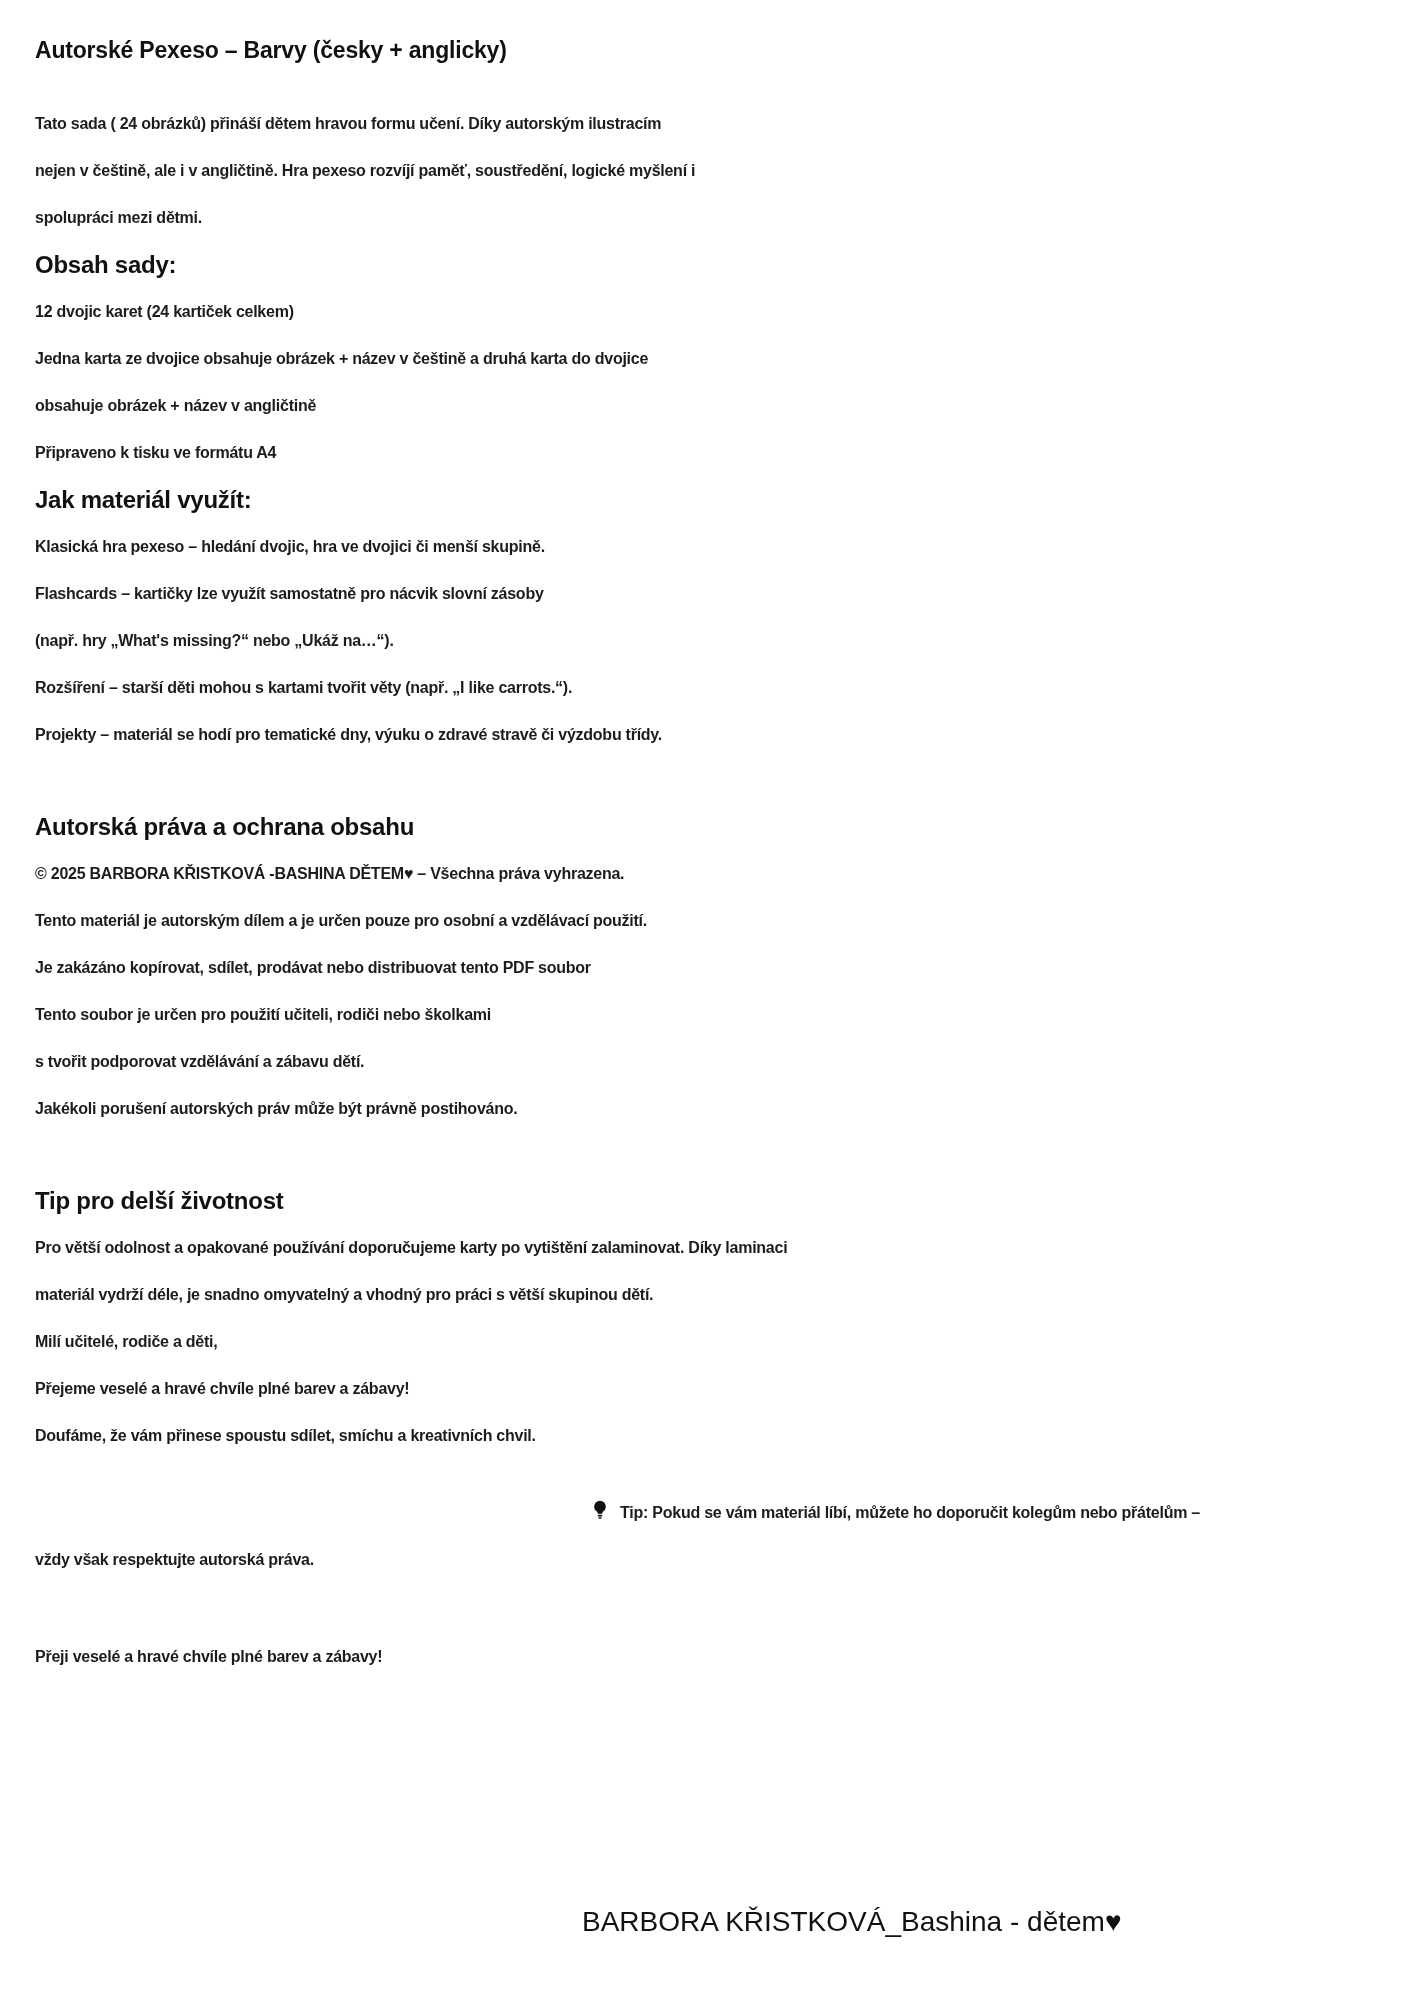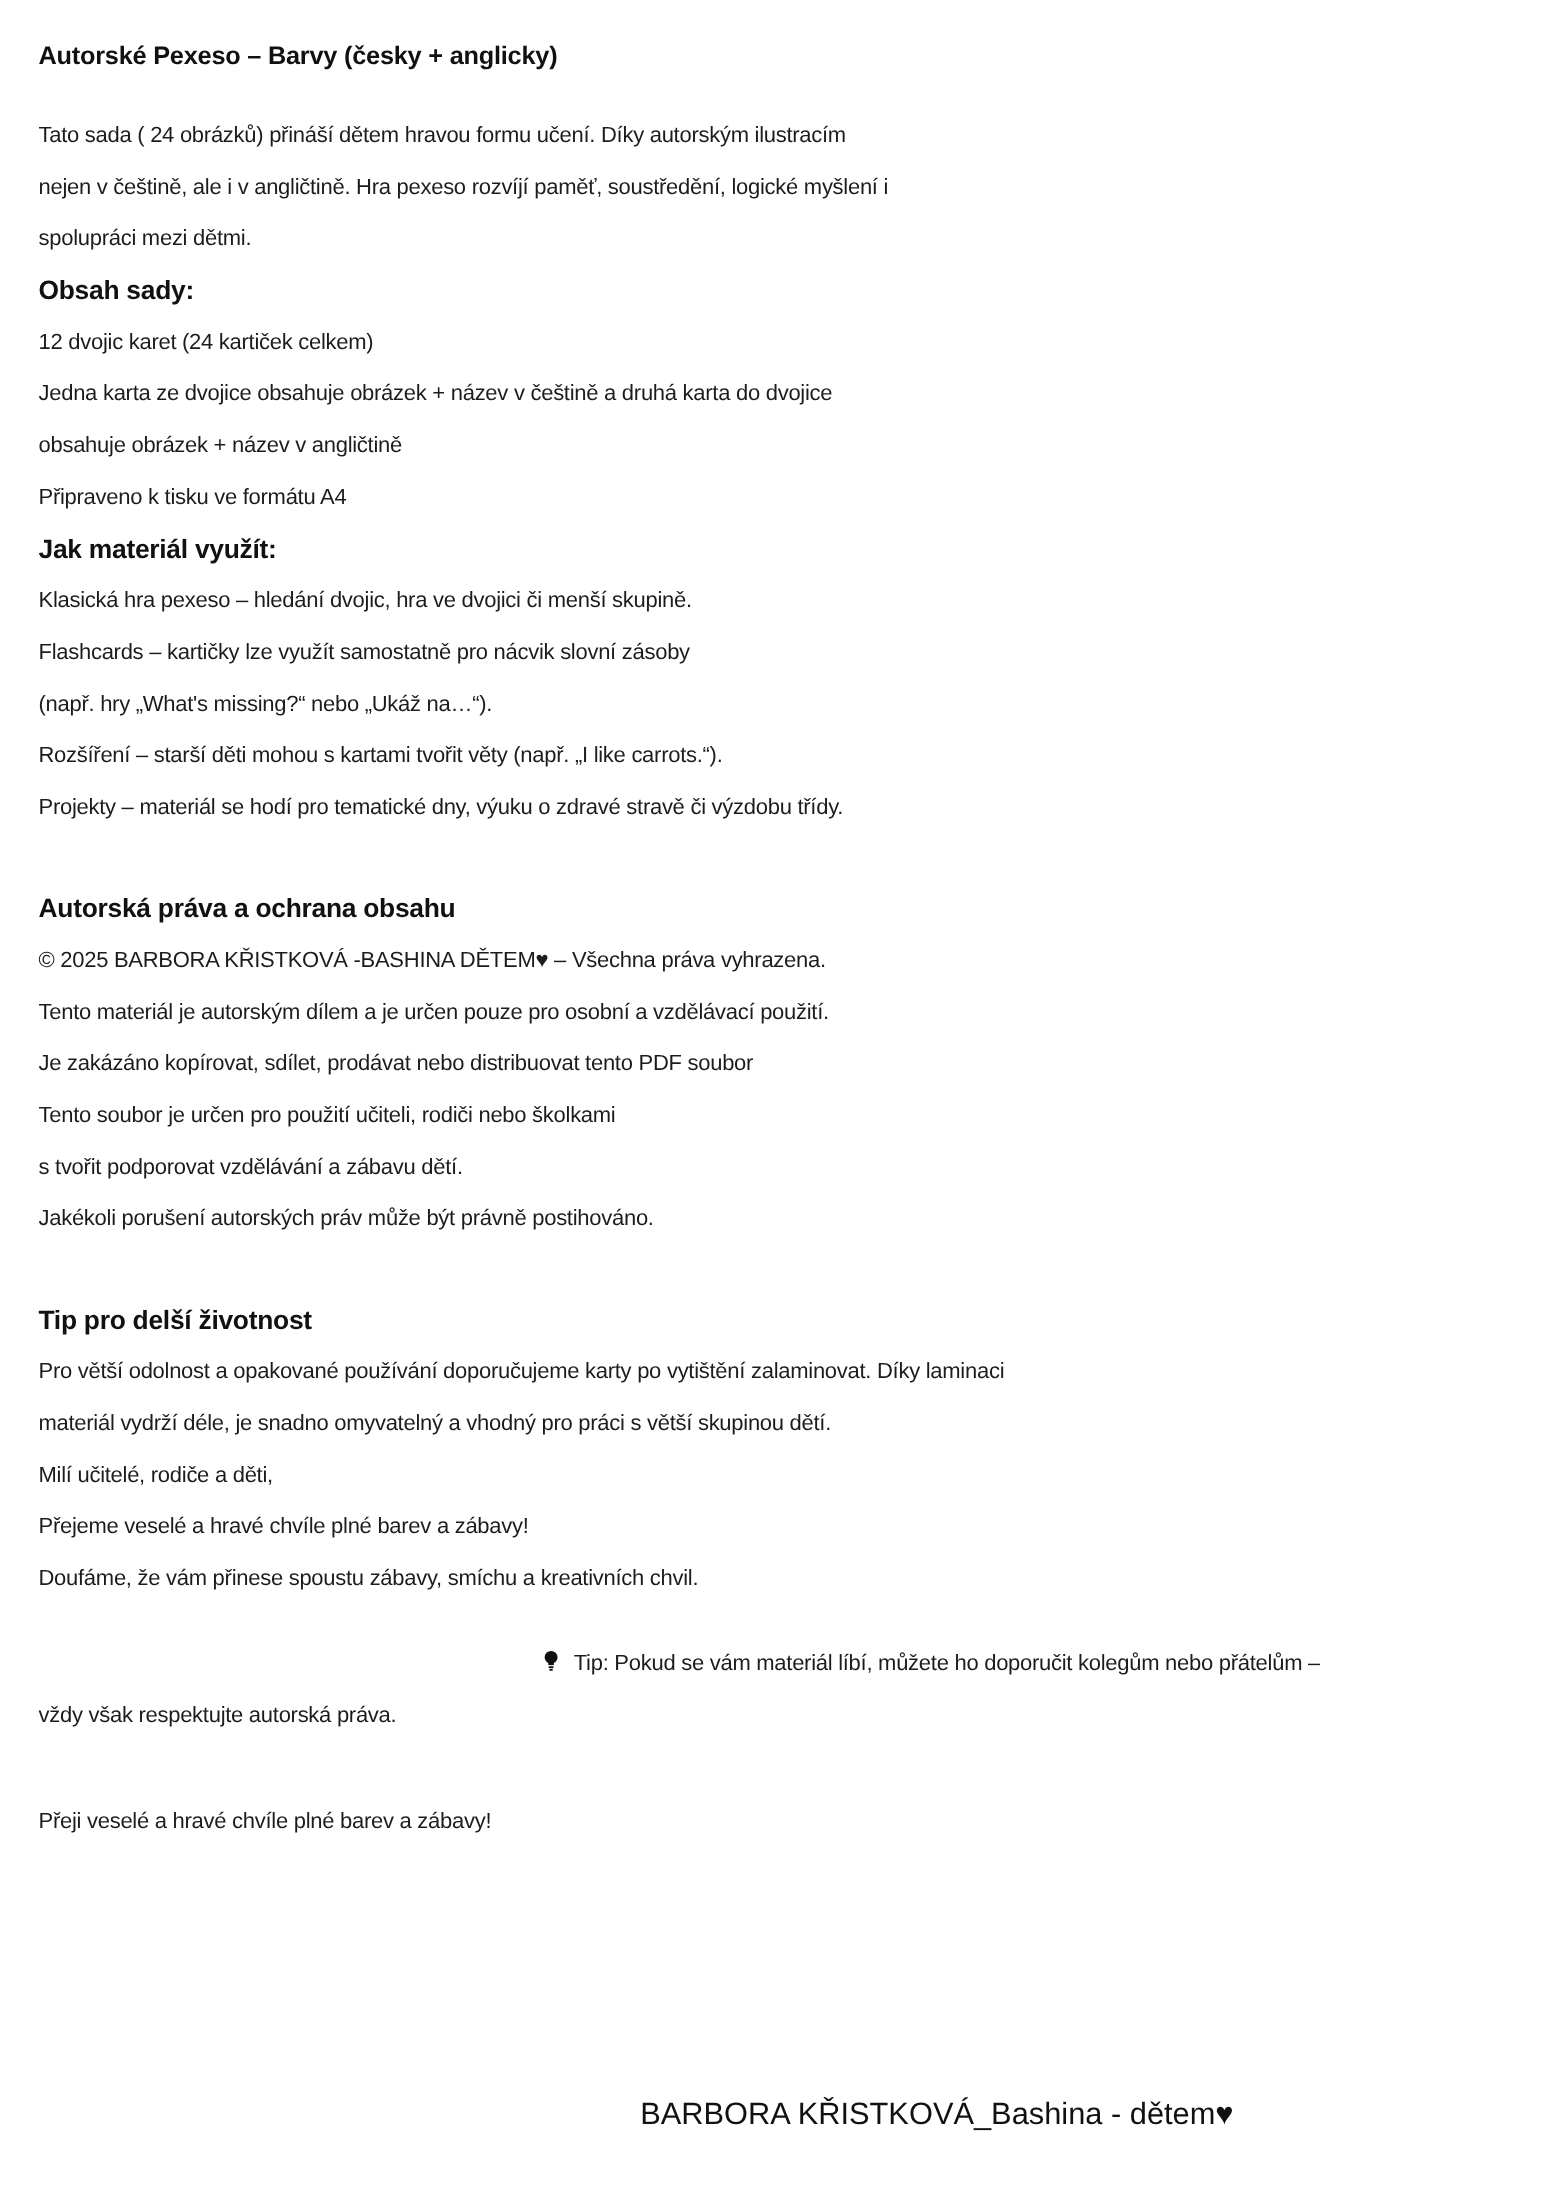--- a/index.html
+++ b/index.html
@@ -17,22 +17,22 @@
     margin: 0 0 34px 0;
     font-size: 23px;
     line-height: 32px;
     font-weight: 700;
     color: #111;
     letter-spacing: -0.2px;
     white-space: nowrap;
   }
   .line {
     margin: 0;
-    font-size: 20px;
-    font-weight: 400;
+    font-size: 16px;
+    font-weight: 700;
     line-height: 47px;
     letter-spacing: -0.25px;
     white-space: nowrap;
   }
   h2.line { font-weight: 700; font-size: 24px; color: #111; }
   .gap-45 { margin-top: 45px; }
   .gap-40 { margin-top: 40px; }
   .gap-30 { margin-top: 30px; text-align: right; }
   .gap-50 { margin-top: 50px; }
   .icon { display: inline-block; vertical-align: -4px; }
@@ -80,21 +80,21 @@
     <p class="line">Tento soubor je určen pro použití učiteli, rodiči nebo školkami</p>
     <p class="line">s tvořit podporovat vzdělávání a zábavu dětí.</p>
     <p class="line">Jakékoli porušení autorských práv může být právně postihováno.</p>
 
     <h2 class="line gap-45">Tip pro delší životnost</h2>
     <p class="line">Pro větší odolnost a opakované používání doporučujeme karty po vytištění zalaminovat. Díky laminaci</p>
     <p class="line">materiál vydrží déle, je snadno omyvatelný a vhodný pro práci s větší skupinou dětí.</p>
 
     <p class="line">Milí učitelé, rodiče a děti,</p>
     <p class="line">Přejeme veselé a hravé chvíle plné barev a zábavy!</p>
-    <p class="line">Doufáme, že vám přinese spoustu zábavy, smíchu a kreativních chvil.</p>
+    <p class="line">Doufáme, že vám přinese spoustu sdílet, smíchu a kreativních chvil.</p>
 
     <p class="line gap-30">
       <svg class="icon bulb" viewBox="0 0 24 26" xmlns="http://www.w3.org/2000/svg">
         <circle cx="12" cy="9" r="7" fill="#111"></circle>
         <path d="M9 14.5 h6 v3 h-6 z" fill="#111"></path>
         <rect x="9.2" y="18.6" width="5.6" height="2.2" rx="1.1" fill="#111"></rect>
         <rect x="10" y="21.8" width="4" height="1.8" rx="0.9" fill="#111"></rect>
       </svg>
       <span>Tip: Pokud se vám materiál líbí, můžete ho doporučit kolegům nebo přátelům –</span>
     </p>

